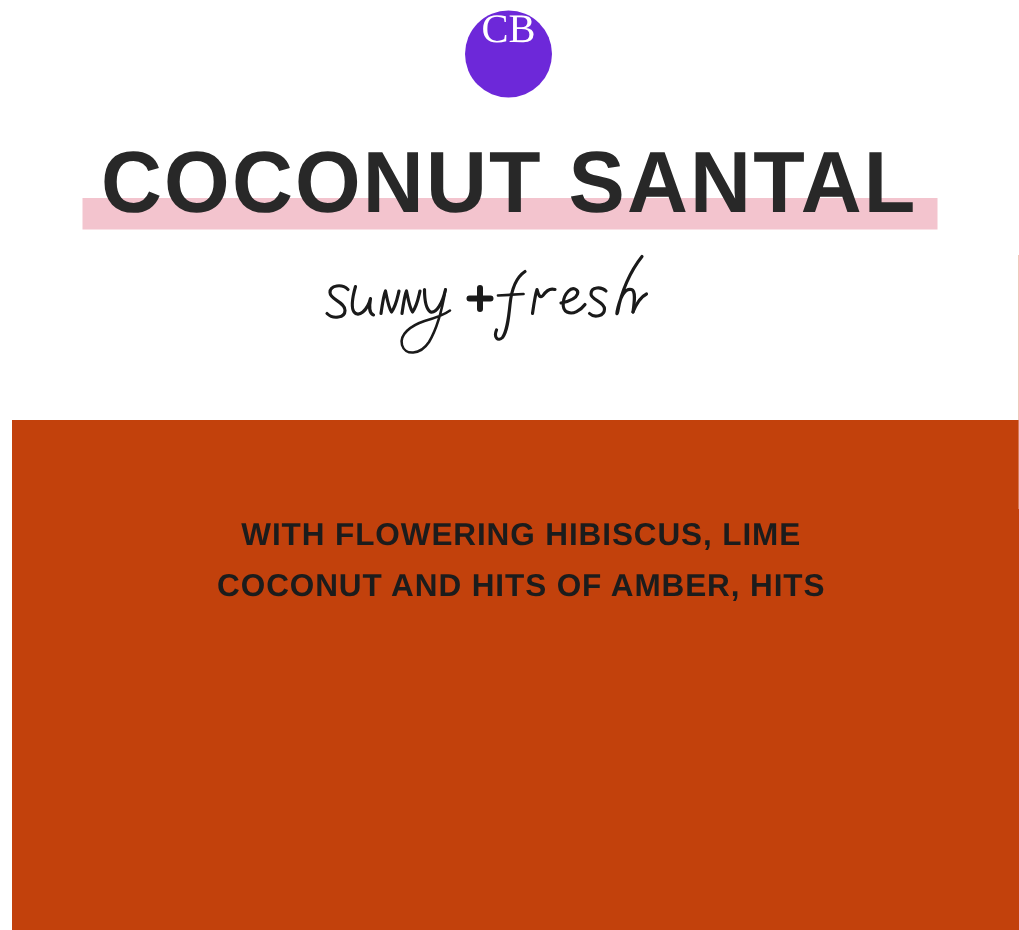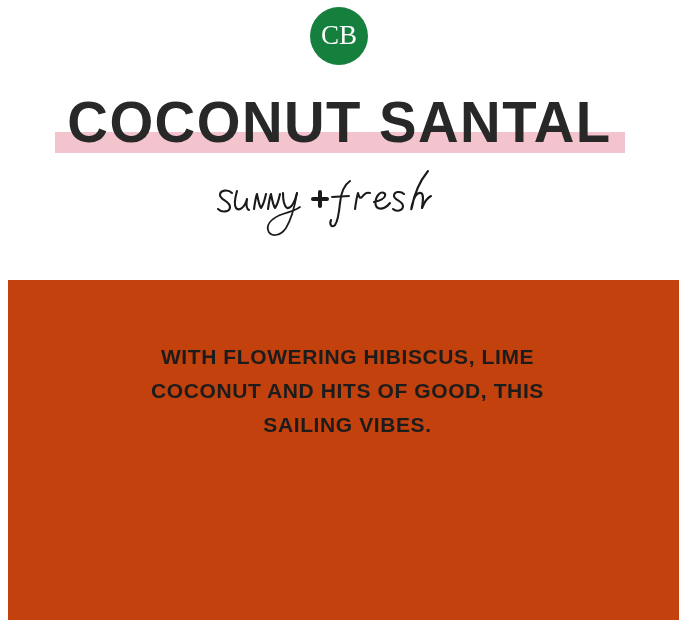--- a/index.html
+++ b/index.html
@@ -32,23 +32,23 @@
   }
 
   
   .brand-logo {
     position: absolute;
     left: 310px;
     top: 7px;
     width: 58px;
     height: 58px;
     border-radius: 50%;
-    background: #15803d;
+    background: #6d28d9;
     display: flex;
-    align-items: center;
+    align-items: flex-start;
     justify-content: center;
   }
   .brand-logo-text {
     color: #ffffff;
     font-family: "Liberation Serif", serif;
     font-size: 27px;
     font-weight: 400;
     line-height: 1;
     letter-spacing: 0px;
     margin-top: -1px;
@@ -176,18 +176,17 @@
           <path d="M212 45 C214 40,217 35,221 33" stroke-width="2.1"></path>
         </g>
       </svg>
     </div>
 
   </div>
 
   <div class="description-block">
     <div class="description-text">
       <span class="description-line">WITH FLOWERING HIBISCUS, LIME</span>
-      <span class="description-line">COCONUT AND HITS OF GOOD, THIS</span>
-      <span class="description-line">SAILING VIBES.</span>
+      <span class="description-line">COCONUT AND HITS OF AMBER, HITS</span>
     </div>
   </div>
 
 </div>
 
 </body></html>

